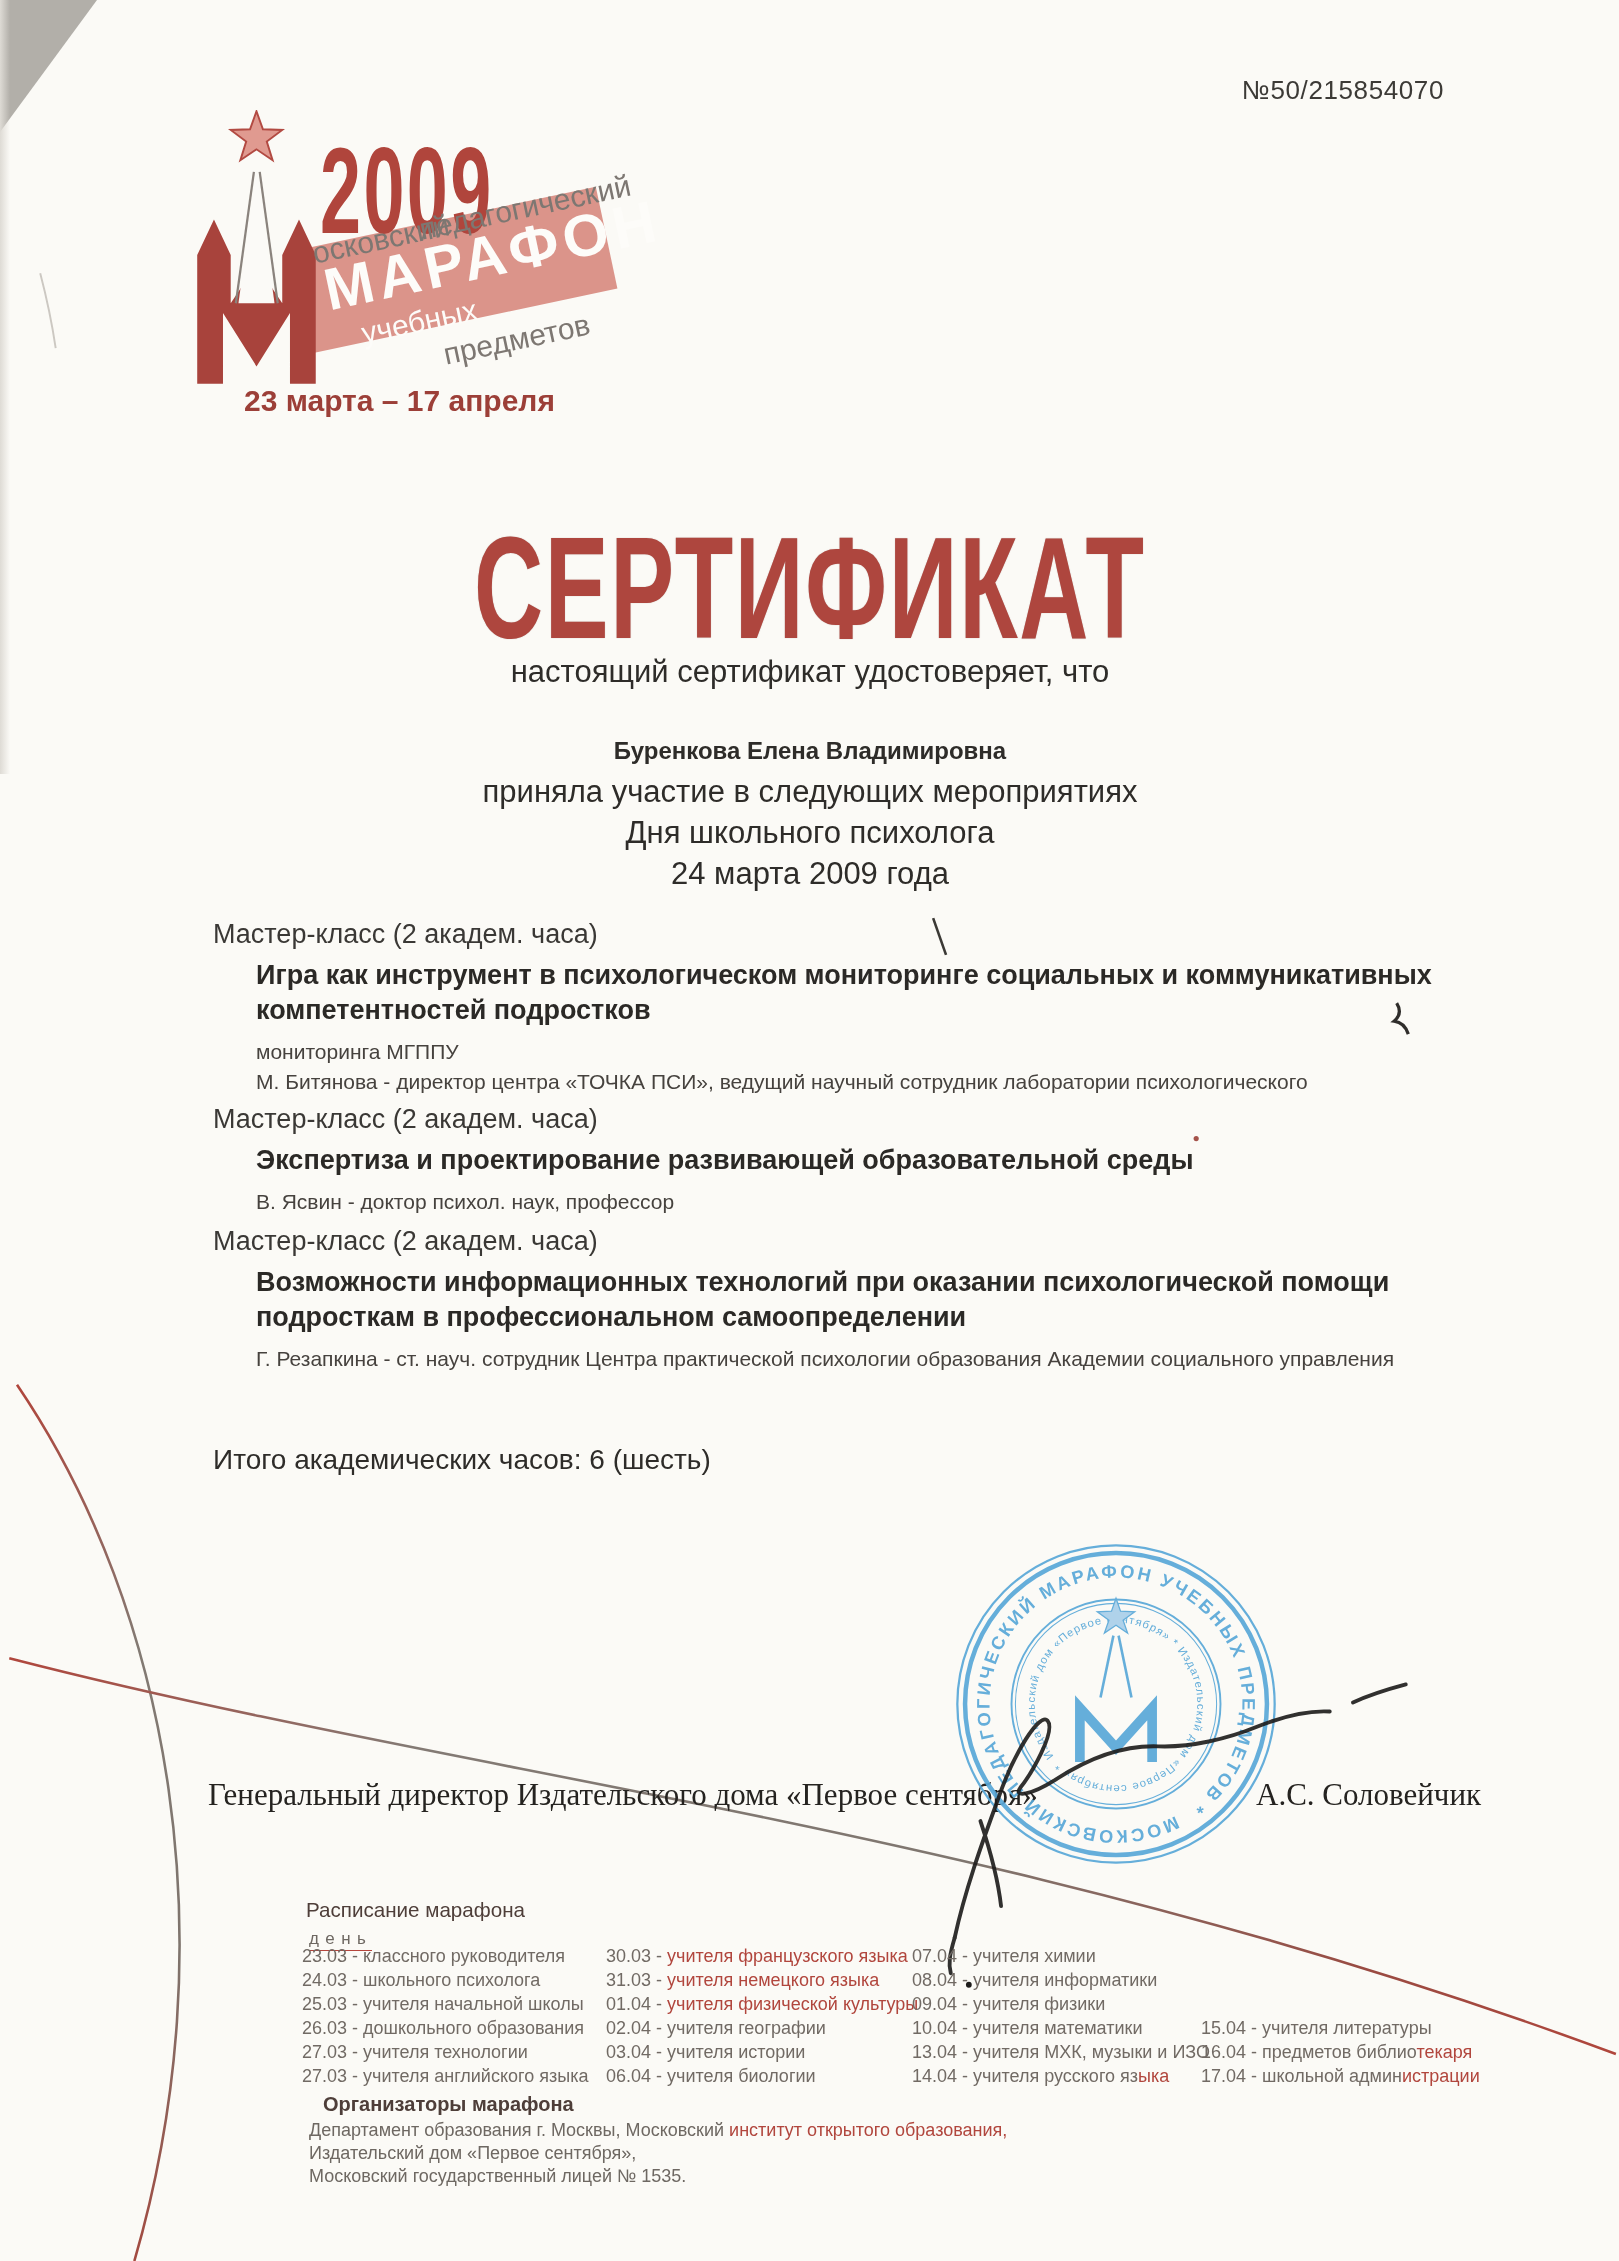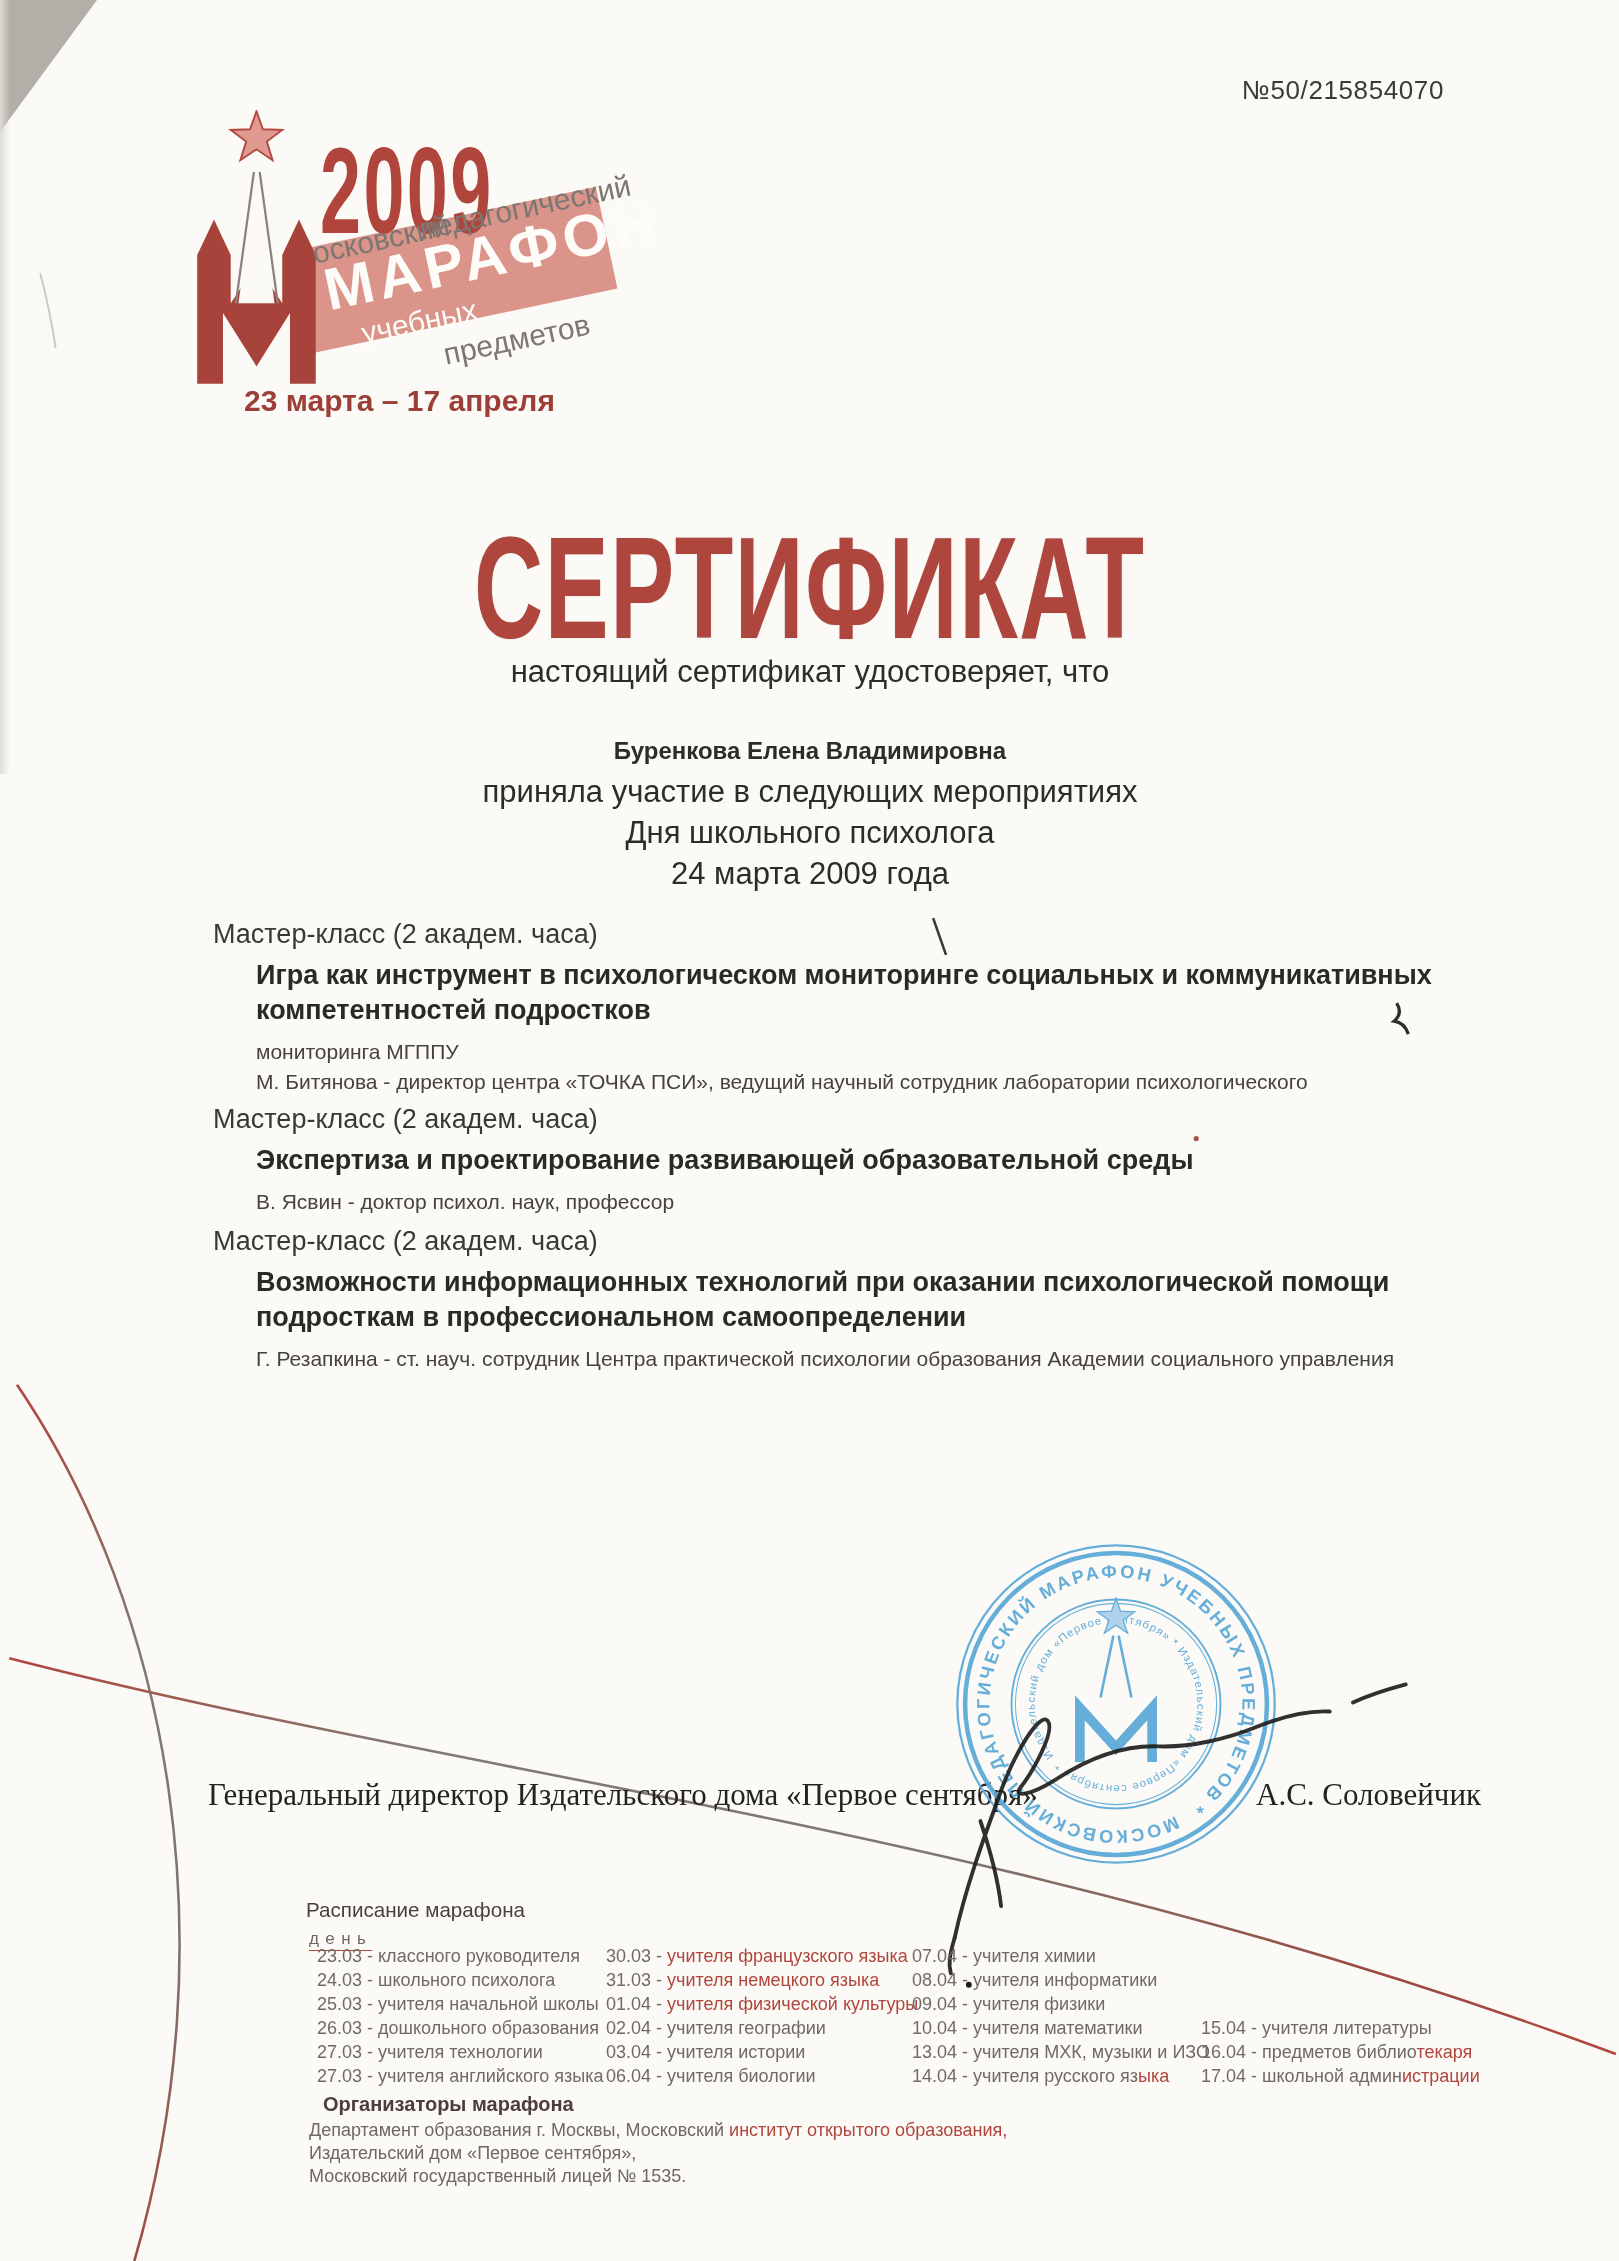--- a/index.html
+++ b/index.html
@@ -40,21 +40,21 @@
   .ev1{top:919px;} .ev2{top:1104px;} .ev3{top:1226px;}
   .total{left:213px;top:1444px;font-size:28px;color:#2e2c29;}
   
   .sig-role{left:208px;top:1777px;font-family:"Liberation Serif",serif;font-size:31px;color:#252320;}
   .sig-name{left:1256px;top:1777px;font-family:"Liberation Serif",serif;font-size:31px;color:#252320;}
   
   .sch-header{left:306px;top:1898px;font-size:20.6px;font-weight:normal;color:#4e3e39;}
   .sch-day{left:309px;top:1929px;font-size:17px;color:#6e6862;letter-spacing:6.4px;
      border-bottom:1.9px solid #b5453c;padding-bottom:1.3px;}
   .sch-col{top:1944px;font-size:18px;line-height:24px;color:#716a64;white-space:nowrap;}
-  .sch-c1{left:317px;} .sch-c2{left:606px;} .sch-c3{left:912px;} .sch-c4{left:1201px;top:2016px;}
+  .sch-c1{left:302px;} .sch-c2{left:606px;} .sch-c3{left:912px;} .sch-c4{left:1201px;top:2016px;}
   .sch-col .r-full{color:#b1463d;}
   .r-part{color:#b1463d;}
   
   .org-header{left:323px;top:2093px;font-size:20px;font-weight:bold;color:#4e3e39;}
   .org-lines{left:309px;top:2119px;font-size:18px;line-height:23px;color:#6e6862;white-space:nowrap;}
   svg{position:absolute;display:block;}
 </style>
 </head>
 <body>
 
@@ -139,20 +139,21 @@
     <div class="ev-label">Мастер-класс (2 академ. часа)</div>
     <div class="ev-title">
       <div>Возможности информационных технологий при оказании психологической помощи</div>
       <div>подросткам в профессиональном самоопределении</div>
     </div>
     <div class="ev-pres">
       <div>Г. Резапкина - ст. науч. сотрудник Центра практической психологии образования Академии социального управления</div>
     </div>
   </div>
 
+  <div class="abs total">Итого академических часов: 6 (шесть)</div>
 
   <div class="abs sig-role">Генеральный директор Издательского дома «Первое сентября»</div>
   <div class="abs sig-name">А.С. Соловейчик</div>
 
   <svg width="338" height="338" viewBox="0 0 524 524" style="left:947px;top:1535px;opacity:.92;">
     <defs>
       <path id="op" d="M 66 262 A 196 196 0 1 1 458 262 A 196 196 0 1 1 66 262"></path>
       <path id="ip" d="M 136 262 A 126 126 0 1 1 388 262 A 126 126 0 1 1 136 262"></path>
     </defs>
     <circle cx="262" cy="262" r="246" fill="none" stroke="#59a8d8" stroke-width="3.5"></circle>

